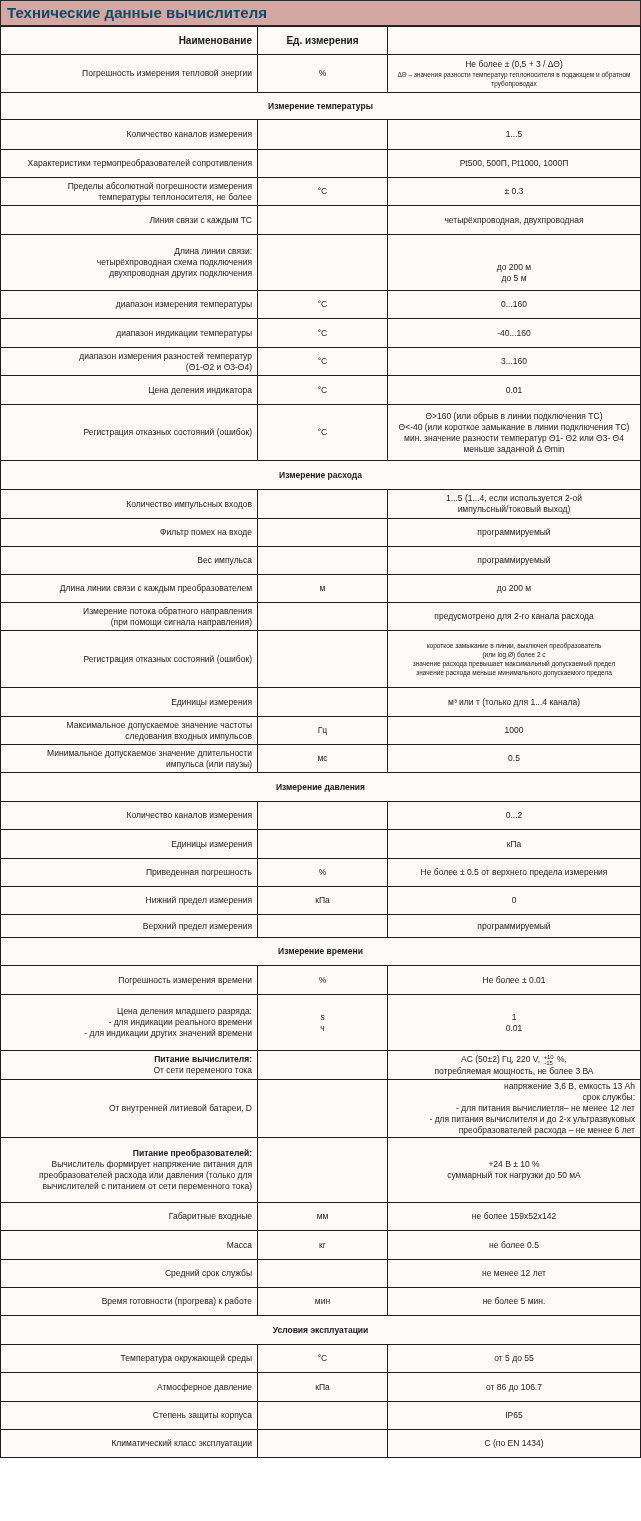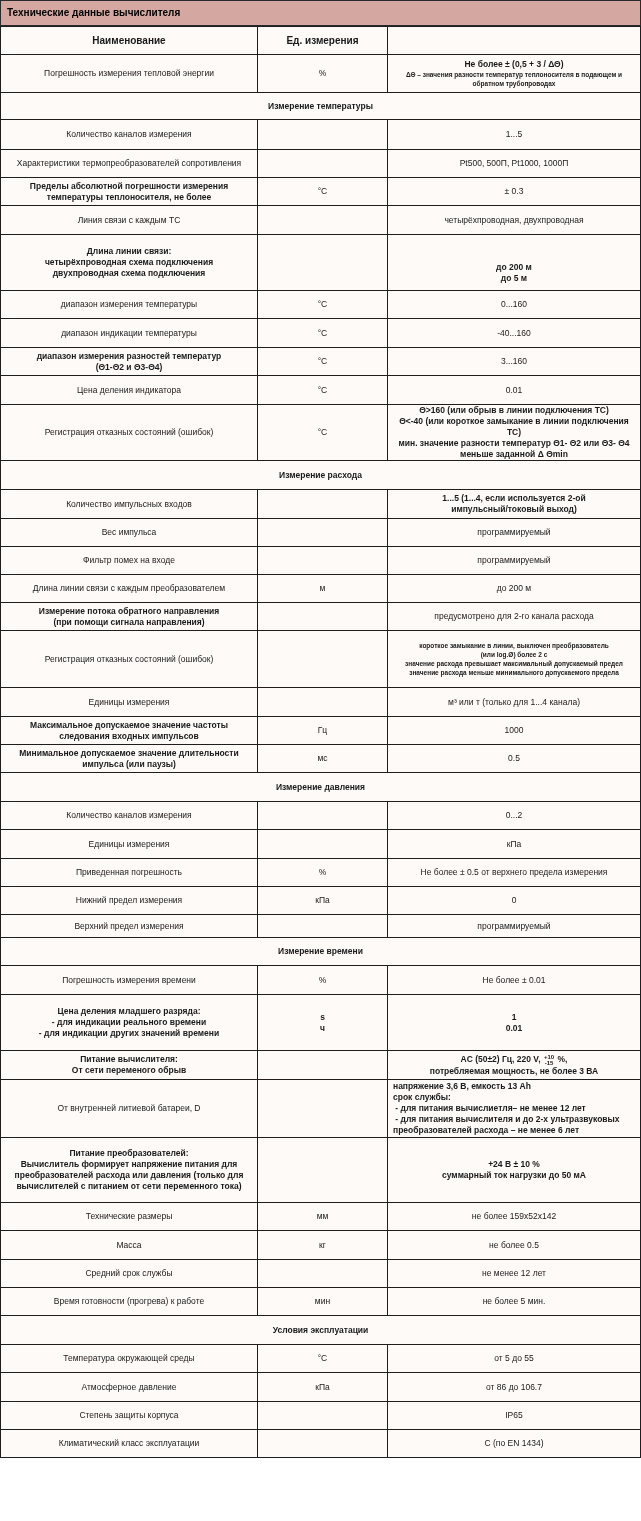--- a/index.html
+++ b/index.html
@@ -1,33 +1,33 @@
 <!DOCTYPE html>
 <html><head>
 <meta charset="utf-8">
 <style>
   html, body { margin: 0; padding: 0; background: #ffffff; }
   body { width: 641px; height: 1521px; overflow: hidden; font-family: "Liberation Sans", sans-serif; color: #1a1a1a; }
   .sheet { position: relative; width: 641px; }
   .title-bar {
     height: 24px; background: #d4a8a0; border: 1px solid #2a2a2a; border-bottom: 1px solid #2a2a2a;
-    font-size: 10px; font-weight: bold; line-height: 24px; padding-left: 6px; box-sizing: content-box;
-    width: 633px; color: #000000;
+    font-size: 15px; font-weight: bold; line-height: 24px; padding-left: 6px; box-sizing: content-box;
+    width: 633px; color: #0c4a6e;
   }
   table { border-collapse: collapse; width: 641px; table-layout: fixed; background: #fdfaf8; }
   td { border: 1.5px solid #1e1e1e; font-size: 8.5px; line-height: 11px; padding: 0 5px; vertical-align: middle; overflow: hidden; }
-  td.c1 { width: 246px; text-align: center; margin-top: 19px; }
+  td.c1 { width: 246px; text-align: right; margin-top: 19px; }
   td.c2 { width: 119px; text-align: center; }
   td.c3 { text-align: center; }
-  td.left { text-align: left; margin-left: 20px; }
+  td.left { text-align: right; margin-left: 20px; }
   tr.hdr td { font-weight: bold; font-size: 10px; }
   tr.sec td { text-align: center; font-weight: bold; font-size: 8.5px; }
   .small { font-size: 6.5px; line-height: 9px; }
   .bold { font-weight: bold; }
-  .line { display: block; font-weight: bold; }
+  .line { display: block; }
   .frac { display: inline-block; vertical-align: middle; font-size: 6px; line-height: 6px; text-align: center; margin: 0 1px; }
   .frac span { display: block; }
 </style>
 </head>
 <body>
 
 <div class="sheet">
   <div class="title-bar">Технические данные вычислителя</div>
   <table>
     <tbody>
@@ -67,21 +67,21 @@
     </tr>
     <tr style="height:29px">
       <td class="c1">Линия связи с каждым ТС</td>
       <td class="c2"></td>
       <td class="c3">четырёхпроводная, двухпроводная</td>
     </tr>
     <tr style="height:56px">
       <td class="c1">
             <span class="line">Длина линии связи:</span>
             <span class="line">четырёхпроводная схема подключения</span>
-            <span class="line">двухпроводная схема подключения</span>
+            <span class="line">двухпроводная других подключения</span>
           </td>
       <td class="c2"></td>
       <td class="c3" style="vertical-align:bottom;padding-bottom:6px">
             <span class="line">до 200 м</span>
             <span class="line">до 5 м</span>
           </td>
     </tr>
     <tr style="height:28px">
       <td class="c1">диапазон измерения температуры</td>
       <td class="c2">°C</td>
@@ -120,26 +120,26 @@
         </tr>
     <tr style="height:29px">
       <td class="c1">Количество импульсных входов</td>
       <td class="c2"></td>
       <td class="c3">
             <span class="line">1...5 (1...4, если используется 2-ой</span>
             <span class="line">импульсный/токовый выход)</span>
           </td>
     </tr>
     <tr style="height:28px">
+      <td class="c1">Фильтр помех на входе</td>
+      <td class="c2"></td>
+      <td class="c3">программируемый</td>
+    </tr>
+    <tr style="height:28px">
       <td class="c1">Вес импульса</td>
-      <td class="c2"></td>
-      <td class="c3">программируемый</td>
-    </tr>
-    <tr style="height:28px">
-      <td class="c1">Фильтр помех на входе</td>
       <td class="c2"></td>
       <td class="c3">программируемый</td>
     </tr>
     <tr style="height:28px">
       <td class="c1">Длина линии связи с каждым преобразователем</td>
       <td class="c2">м</td>
       <td class="c3">до 200 м</td>
     </tr>
     <tr style="height:28px">
       <td class="c1">
@@ -227,21 +227,21 @@
             <span class="line">ч</span>
           </td>
       <td class="c3">
             <span class="line">1</span>
             <span class="line">0.01</span>
           </td>
     </tr>
     <tr style="height:29px">
       <td class="c1">
             <span class="line bold">Питание вычислителя:</span>
-            <span class="line">От сети переменого обрыв</span>
+            <span class="line">От сети переменого тока</span>
           </td>
       <td class="c2"></td>
       <td class="c3">
             <span class="line"><span>AC (50±2) Гц, 220 V,</span> <span class="frac"><span>+10</span><span>-15</span></span> <span>%,</span></span>
             <span class="line">потребляемая мощность, не более 3 ВА</span>
           </td>
     </tr>
     <tr style="height:58px">
       <td class="c1">От внутренней литиевой батареи, D</td>
       <td class="c2"></td>
@@ -260,21 +260,21 @@
             <span class="line">преобразователей расхода или давления (только для</span>
             <span class="line">вычислителей с питанием от сети переменного тока)</span>
           </td>
       <td class="c2"></td>
       <td class="c3">
             <span class="line">+24 В ± 10 %</span>
             <span class="line">суммарный ток нагрузки до  50 мА</span>
           </td>
     </tr>
     <tr style="height:28px">
-      <td class="c1">Технические размеры</td>
+      <td class="c1">Габаритные входные</td>
       <td class="c2">мм</td>
       <td class="c3">не более 159x52x142</td>
     </tr>
     <tr style="height:29px">
       <td class="c1">Масса</td>
       <td class="c2">кг</td>
       <td class="c3">не более 0.5</td>
     </tr>
     <tr style="height:28px">
       <td class="c1">Средний срок службы</td>

